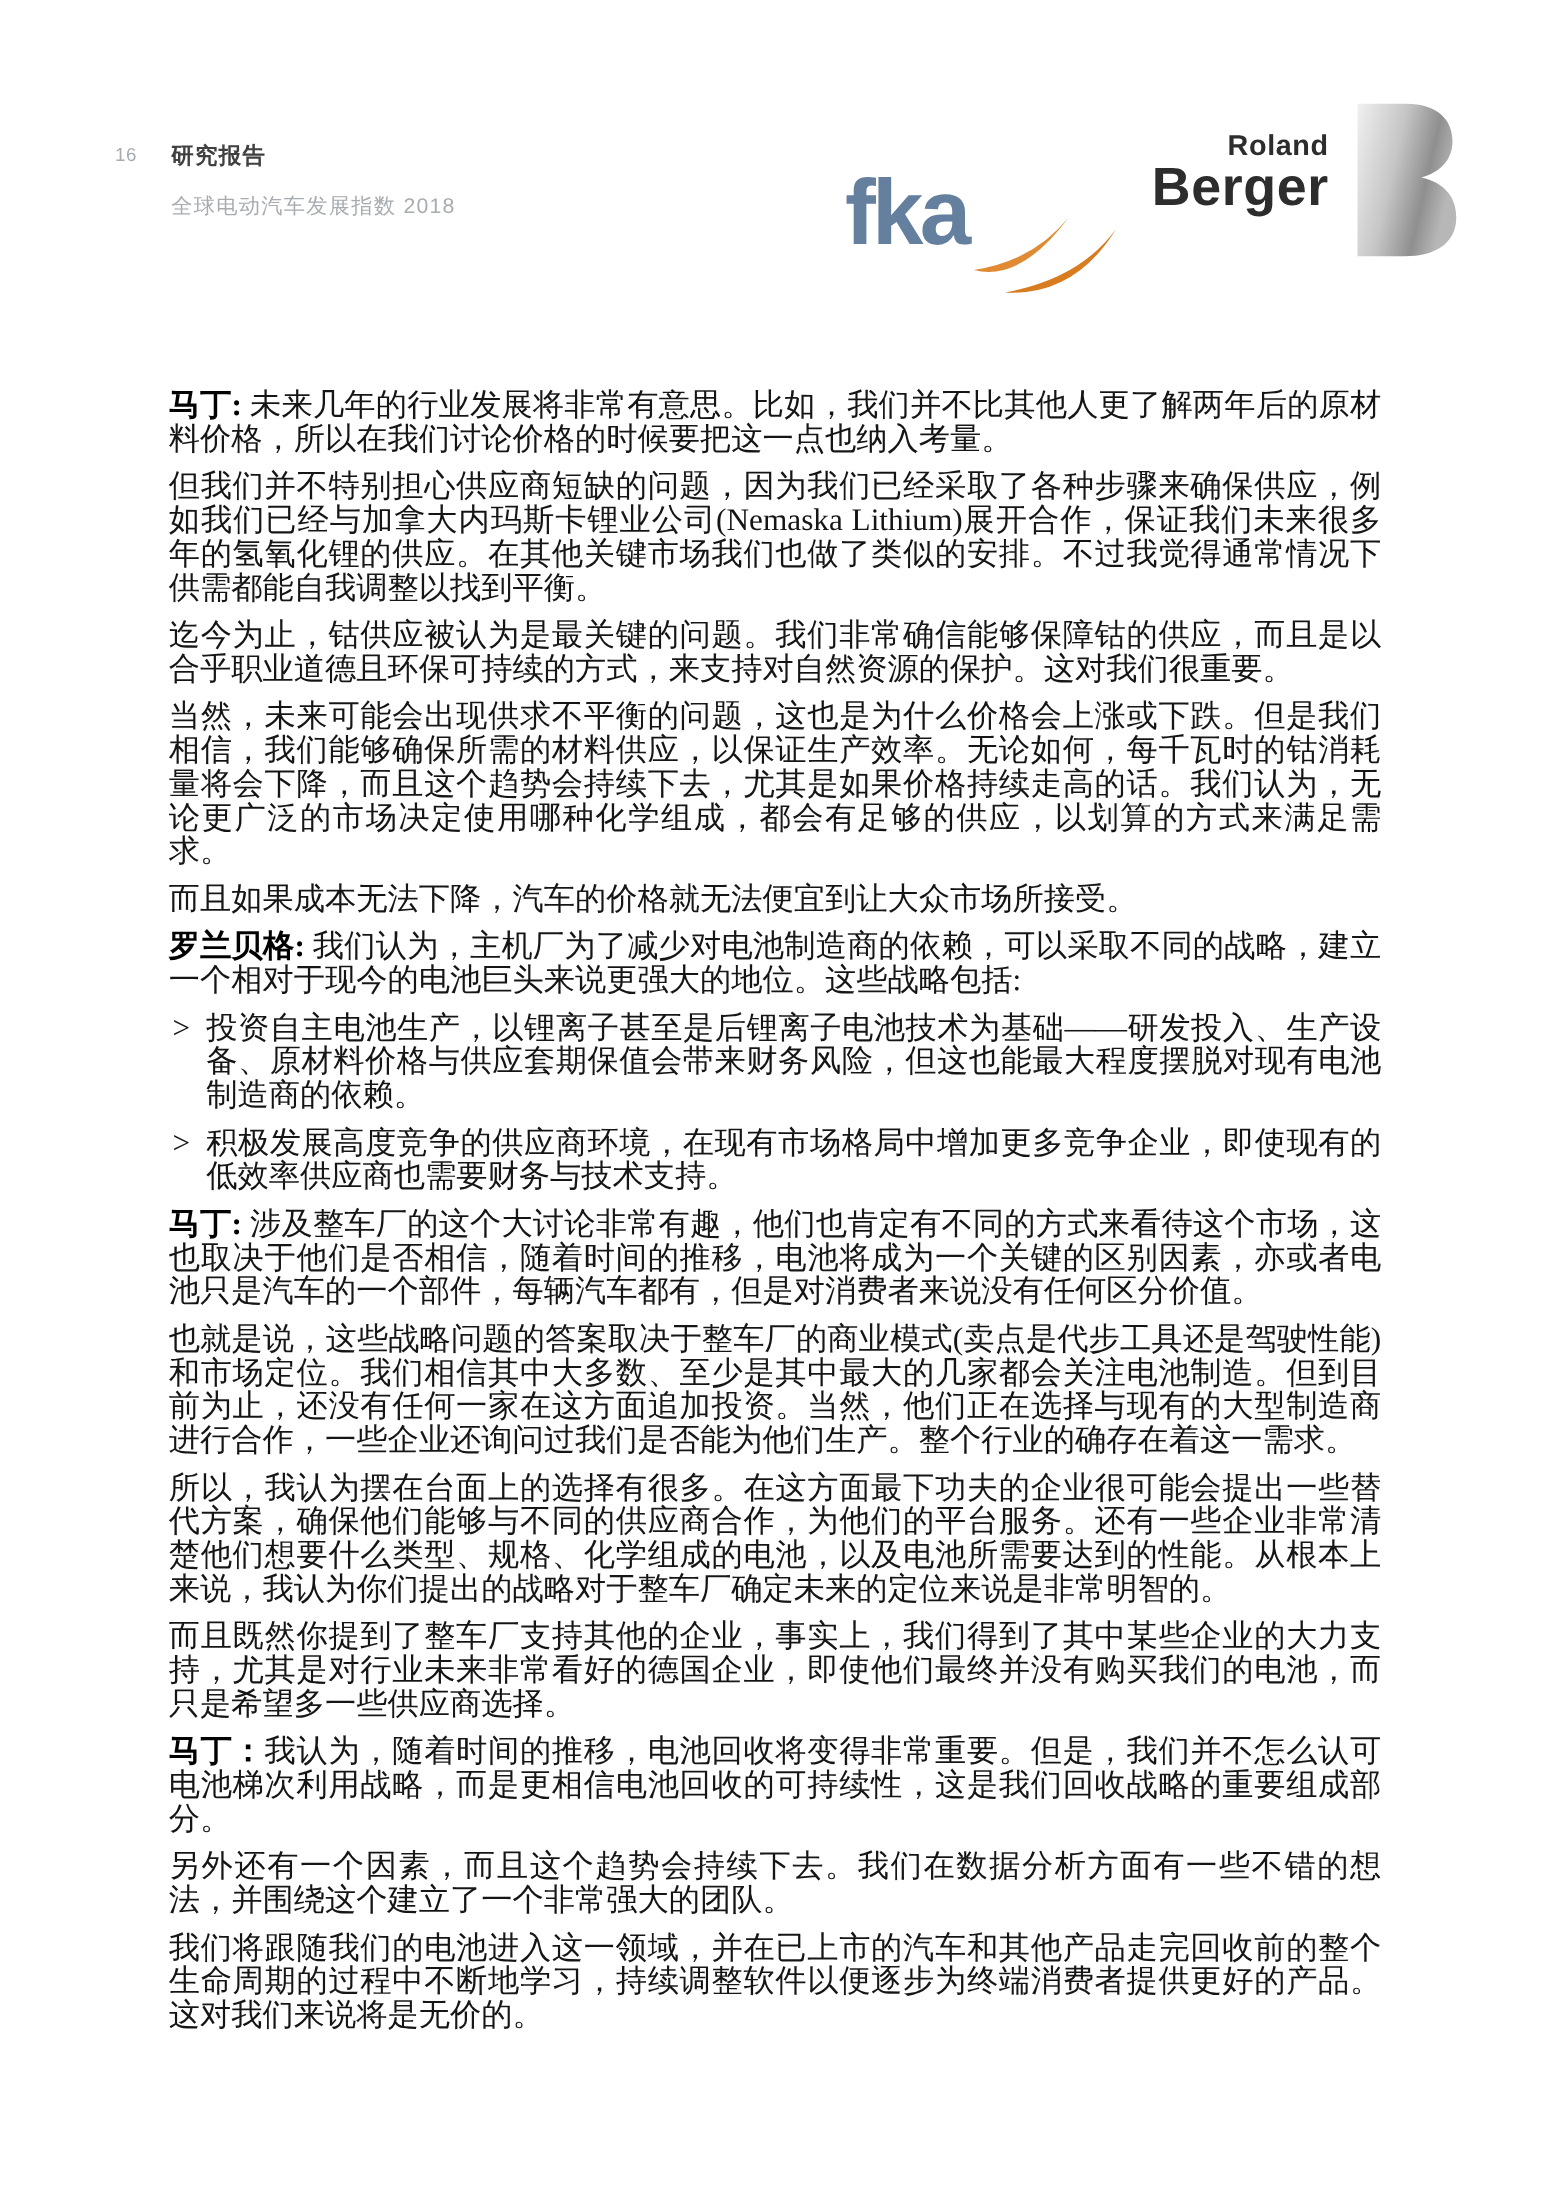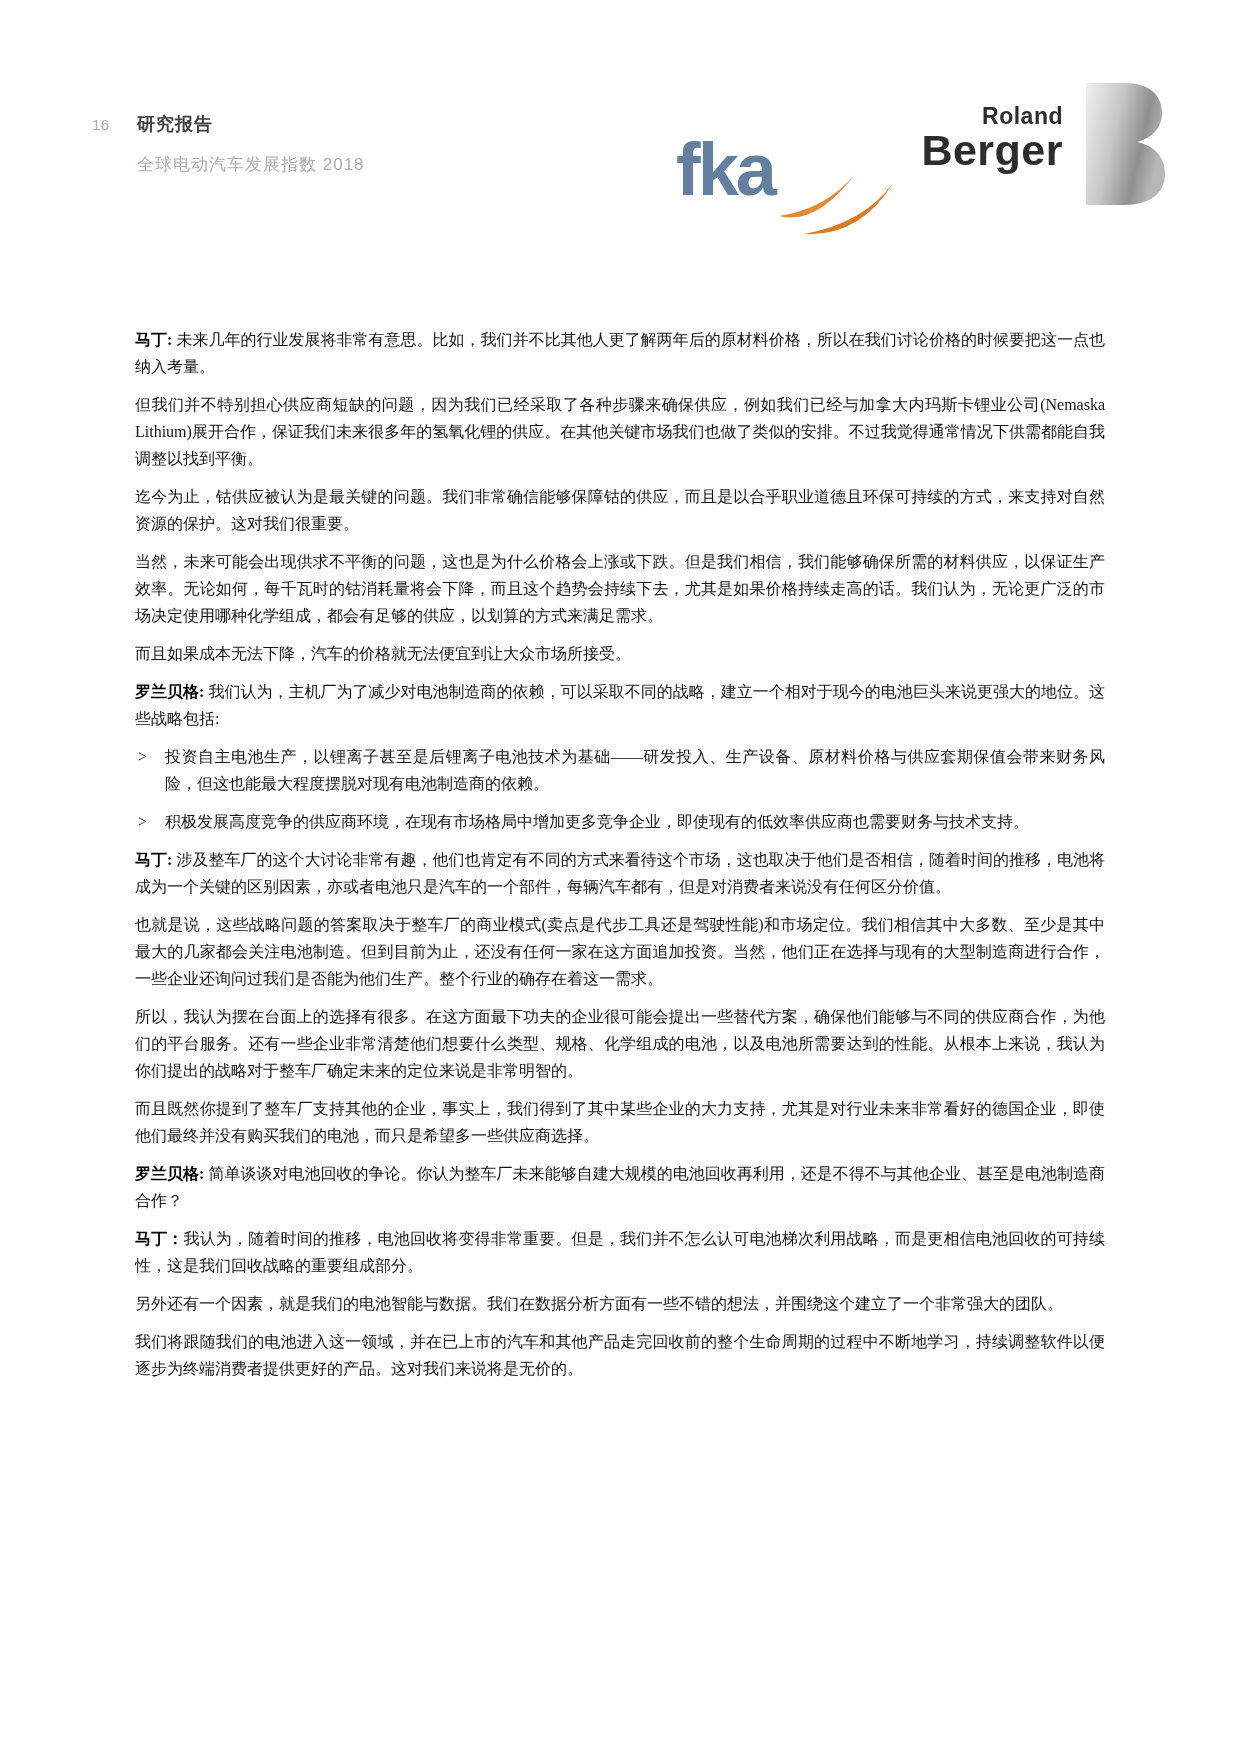--- a/index.html
+++ b/index.html
@@ -33,22 +33,22 @@
   }
   .fka-swoosh{position:absolute;left:100px;top:38px;}
   
   .rb-logo{position:absolute;left:863px;top:104px;width:300px;height:125px;}
   .rb-words{position:absolute;left:0;top:0;width:200px;text-align:right;color:#2d2d2d;font-weight:bold;}
   .rb-roland{display:block;font-size:23px;line-height:24px;letter-spacing:0.5px;}
   .rb-berger{display:block;font-size:43px;line-height:44px;letter-spacing:0.5px;}
   .rb-bmark{position:absolute;left:222px;top:-22px;}
   
   .article{
-    position:absolute;left:135px;top:326px;width:970px;
-    font-size:16px;line-height:27px;color:#151515;
+    position:absolute;left:135px;top:311px;width:970px;
+    font-size:25px;line-height:27px;color:#151515;
     text-align:justify;
     font-family:"Liberation Serif","DejaVu Serif",serif;
   }
   .article p{margin:0 0 11px 0;}
   .speaker{font-weight:bold;color:#000;}
   .bullet{position:relative;padding-left:30px;margin:0 0 11px 0;}
   .bullet .marker{position:absolute;left:3px;top:0;}
 </style>
 </head>
 <body>
@@ -108,21 +108,20 @@
   </div>
 
   <p><strong class="speaker">马丁: </strong><span>涉及整车厂的这个大讨论非常有趣，他们也肯定有不同的方式来看待这个市场，这也取决于他们是否相信，随着时间的推移，电池将成为一个关键的区别因素，亦或者电池只是汽车的一个部件，每辆汽车都有，但是对消费者来说没有任何区分价值。</span></p>
 
   <p><span>也就是说，这些战略问题的答案取决于整车厂的商业模式(卖点是代步工具还是驾驶性能)和市场定位。我们相信其中大多数、至少是其中最大的几家都会关注电池制造。但到目前为止，还没有任何一家在这方面追加投资。当然，他们正在选择与现有的大型制造商进行合作，一些企业还询问过我们是否能为他们生产。整个行业的确存在着这一需求。</span></p>
 
   <p><span>所以，我认为摆在台面上的选择有很多。在这方面最下功夫的企业很可能会提出一些替代方案，确保他们能够与不同的供应商合作，为他们的平台服务。还有一些企业非常清楚他们想要什么类型、规格、化学组成的电池，以及电池所需要达到的性能。从根本上来说，我认为你们提出的战略对于整车厂确定未来的定位来说是非常明智的。</span></p>
 
   <p><span>而且既然你提到了整车厂支持其他的企业，事实上，我们得到了其中某些企业的大力支持，尤其是对行业未来非常看好的德国企业，即使他们最终并没有购买我们的电池，而只是希望多一些供应商选择。</span></p>
 
-  <p><strong class="speaker">罗兰贝格: </strong><span>简单谈谈对电池回收的争论。你认为整车厂未来能够自建大规模的电池回收再利用，还是不得不与其他企业、甚至是电池制造商合作？</span></p>
 
   <p><strong class="speaker">马丁：</strong><span>我认为，随着时间的推移，电池回收将变得非常重要。但是，我们并不怎么认可电池梯次利用战略，而是更相信电池回收的可持续性，这是我们回收战略的重要组成部分。</span></p>
 
-  <p><span>另外还有一个因素，就是我们的电池智能与数据。我们在数据分析方面有一些不错的想法，并围绕这个建立了一个非常强大的团队。</span></p>
+  <p><span>另外还有一个因素，而且这个趋势会持续下去。我们在数据分析方面有一些不错的想法，并围绕这个建立了一个非常强大的团队。</span></p>
 
   <p><span>我们将跟随我们的电池进入这一领域，并在已上市的汽车和其他产品走完回收前的整个生命周期的过程中不断地学习，持续调整软件以便逐步为终端消费者提供更好的产品。这对我们来说将是无价的。</span></p>
 
 </main>
 
 </body></html>

